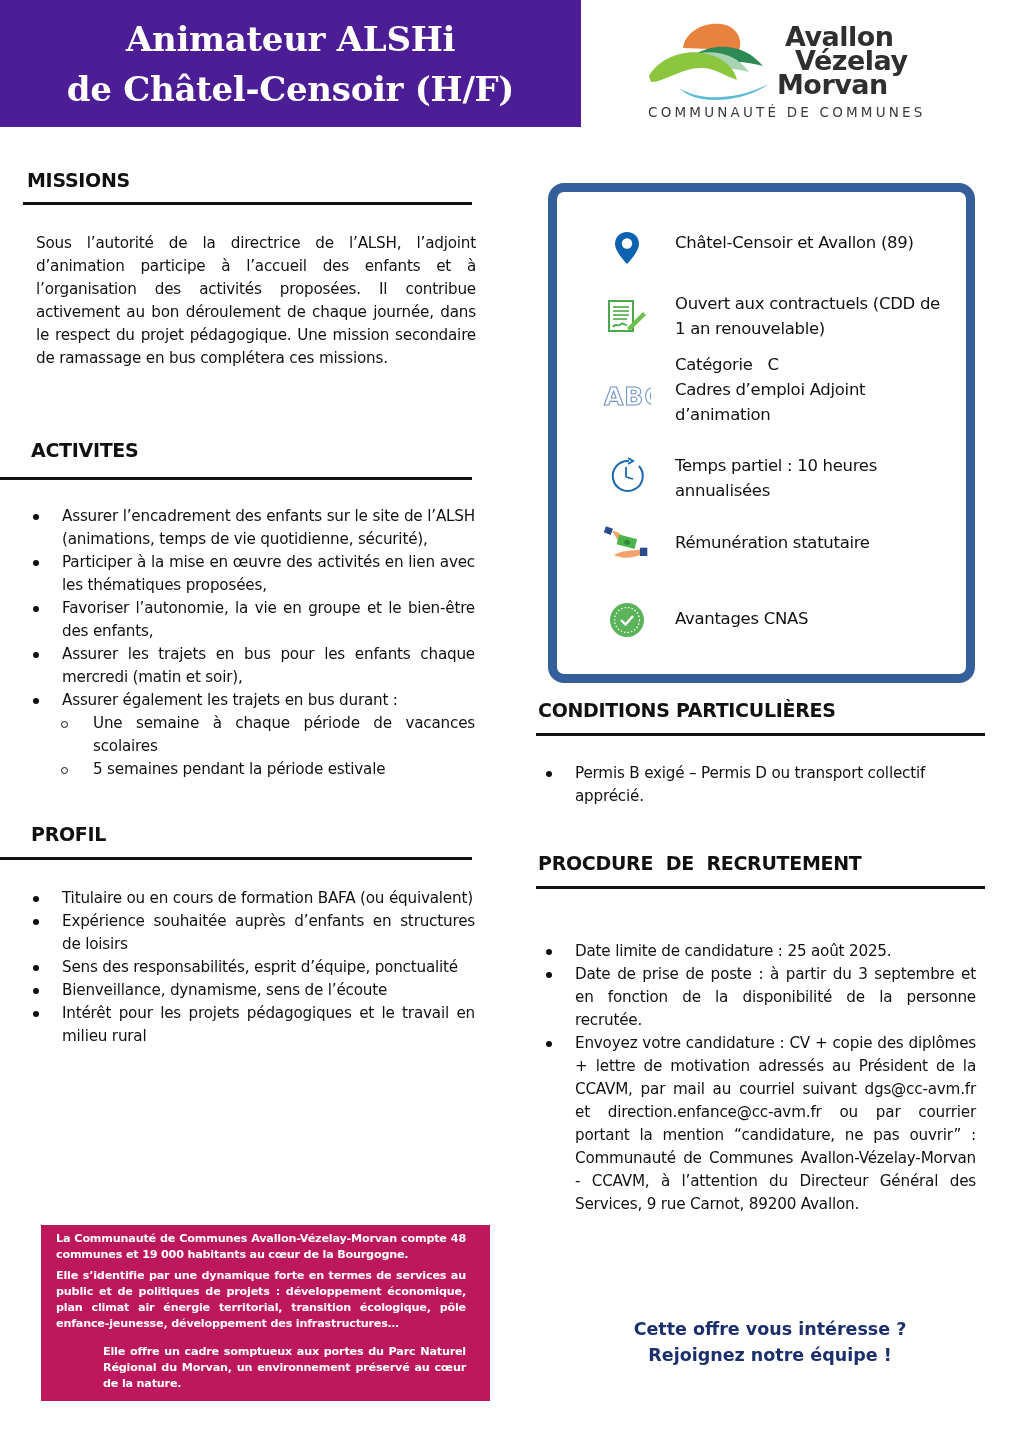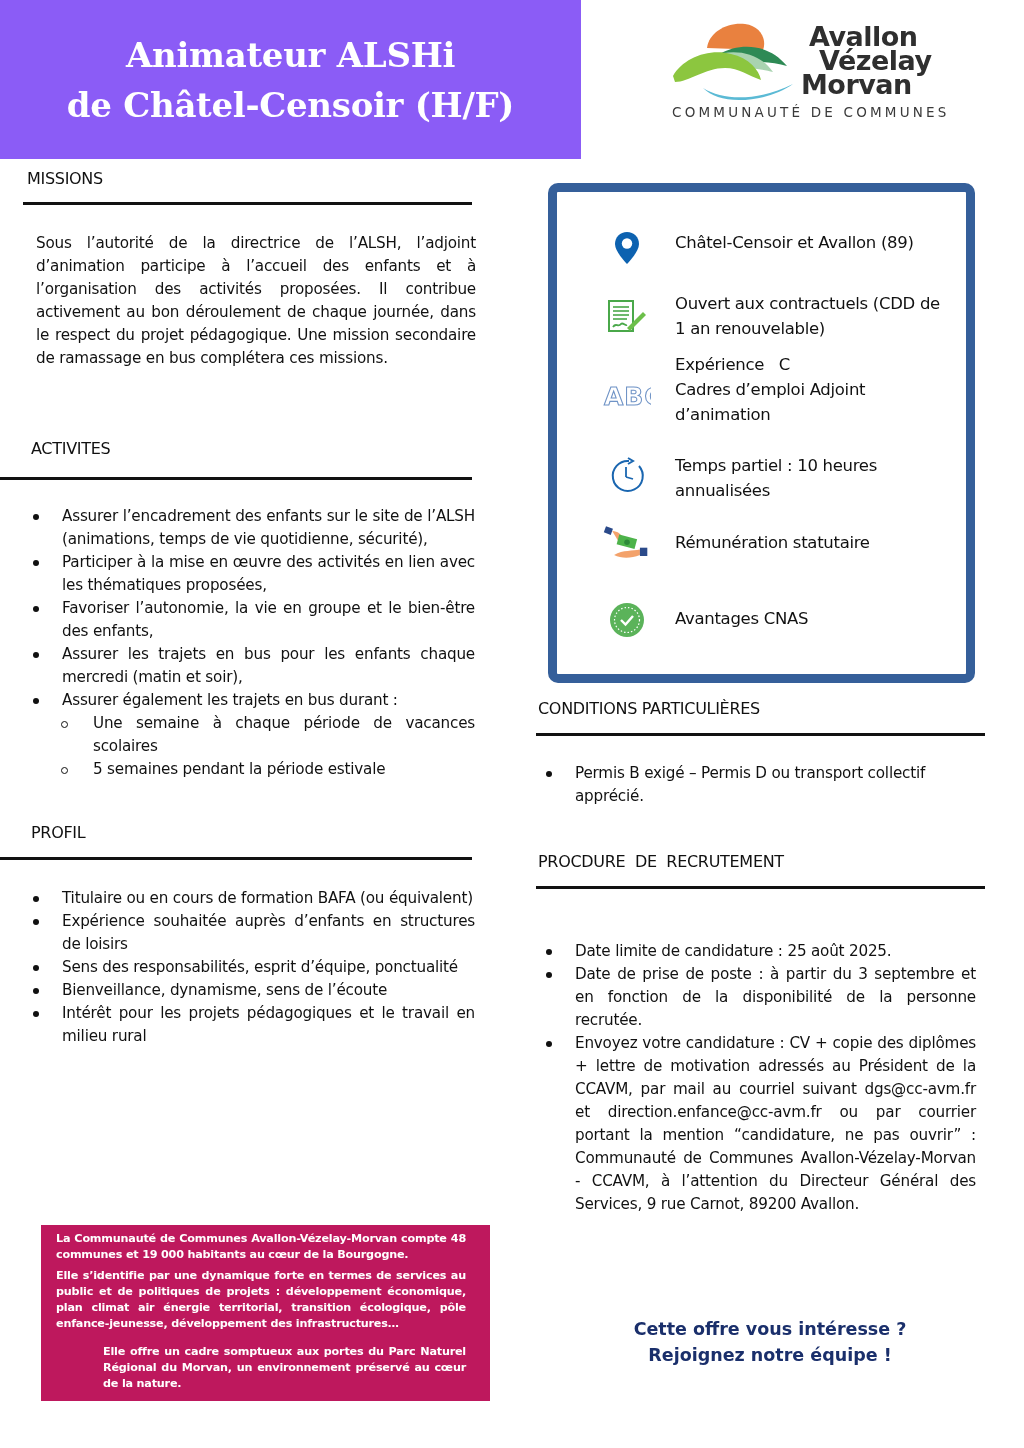--- a/index.html
+++ b/index.html
@@ -5,44 +5,44 @@
     html, body { margin: 0; padding: 0; background: #ffffff; }
     body {
       width: 1024px; height: 1448px; position: relative; overflow: hidden;
       font-family: "DejaVu Sans", "Liberation Sans", sans-serif;
       color: #111;
     }
     .abs { position: absolute; }
 
     
     .banner {
-      left: 0; top: 0; width: 581px; height: 159px;
-      background: #8b5cf6;
+      left: 0; top: 0; width: 581px; height: 127px;
+      background: #4c1d95;
       display: flex; flex-direction: column; align-items: center; justify-content: center;
     }
     .banner .t {
       font-family: "DejaVu Serif", "Liberation Serif", serif;
       font-weight: bold; color: #ffffff; font-size: 34px; line-height: 50px;
       letter-spacing: -0.3px;
     }
 
     
-    .logo { left: 645px; top: 18px; width: 290px; height: 108px; margin-left: 24px; }
+    .logo { left: 645px; top: 18px; width: 290px; height: 108px; }
     .logo-word {
       position: absolute; left: 140px; font-family: "DejaVu Sans", sans-serif;
       font-weight: bold; color: #2f2f2f; font-size: 27px; line-height: 26px; letter-spacing: -0.5px;
     }
     .logo-sub {
       position: absolute; left: 3px; top: 86px; font-size: 13.5px; letter-spacing: 3.2px;
       color: #3a3a3a; font-family: "DejaVu Sans", sans-serif; white-space: nowrap;
     }
 
     
     .sh {
-      font-family: "DejaVu Sans", sans-serif; font-weight: normal; font-size: 16px;
+      font-family: "DejaVu Sans", sans-serif; font-weight: bold; font-size: 19px;
       color: #111; letter-spacing: -0.3px;
     }
     .rule { height: 3px; background: #111; }
 
     .body-text {
       font-family: "DejaVu Sans", sans-serif; font-size: 15.2px; line-height: 23px;
       color: #111; text-align: justify; letter-spacing: -0.2px;
     }
 
     ul.b { list-style: none; margin: 0; padding: 0; }
@@ -54,21 +54,21 @@
     ul.o { list-style: none; margin: 0; padding: 0; }
     ul.o > li { position: relative; padding-left: 62px; text-align: justify; }
     ul.o > li::before {
       content: ""; position: absolute; left: 30px; top: 9px; width: 5px; height: 5px;
       border: 1.3px solid #111; border-radius: 50%;
     }
 
     
     .infobox {
       left: 548px; top: 183px; width: 409px; height: 482px;
-      border: 9px solid #355f9a; border-radius: 10px; background: #fff;
+      border: 9px solid #355f9a; border-radius: 16px; background: #fff;
     }
     .info-row { position: absolute; left: 0; width: 100%; }
     .info-icon { position: absolute; left: 46px; width: 48px; height: 40px; display: flex; align-items: center; justify-content: center; font-weight: bold; }
     .info-text {
       position: absolute; left: 118px; width: 280px;
       font-family: "DejaVu Sans", sans-serif; font-size: 16.5px; line-height: 25px; color: #111;
       letter-spacing: -0.3px;
     }
 
     
@@ -169,21 +169,21 @@
     <div class="info-text" style="top:0">Ouvert aux contractuels (CDD de 1 an renouvelable)</div>
   </div>
 
   <div class="info-row" style="top:160px">
     <div class="info-icon" style="top:22px">
       <svg width="50" height="32" viewBox="0 0 50 32">
           <text x="1" y="27" font-family="DejaVu Sans, sans-serif" font-size="26" fill="#fff" stroke="#6f93c6" stroke-width="1.1" letter-spacing="1">ABC</text>
         </svg>
     </div>
     <div class="info-text" style="top:0">
-      <div style="white-space:pre">Expérience   C</div>
+      <div style="white-space:pre">Catégorie   C</div>
       <div>Cadres d’emploi Adjoint d’animation</div>
     </div>
   </div>
 
   <div class="info-row" style="top:261px">
     <div class="info-icon" style="top:3px">
       <svg width="38" height="38" viewBox="0 0 38 38">
         <path d="M31 9 A15 15 0 1 1 21 4" stroke="#1a66b0" stroke-width="2" fill="none"></path>
         <path d="M20 1 L25 4 L20 7" stroke="#1a66b0" stroke-width="2" fill="none"></path>
         <line x1="18" y1="20" x2="18" y2="10" stroke="#1a66b0" stroke-width="1.8"></line>

